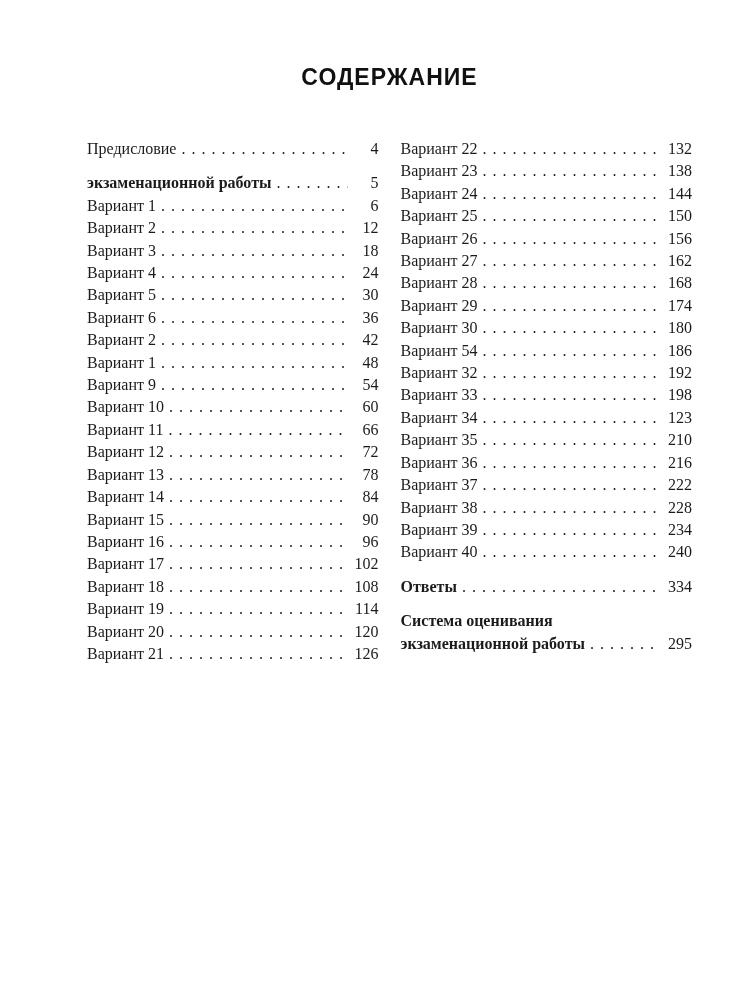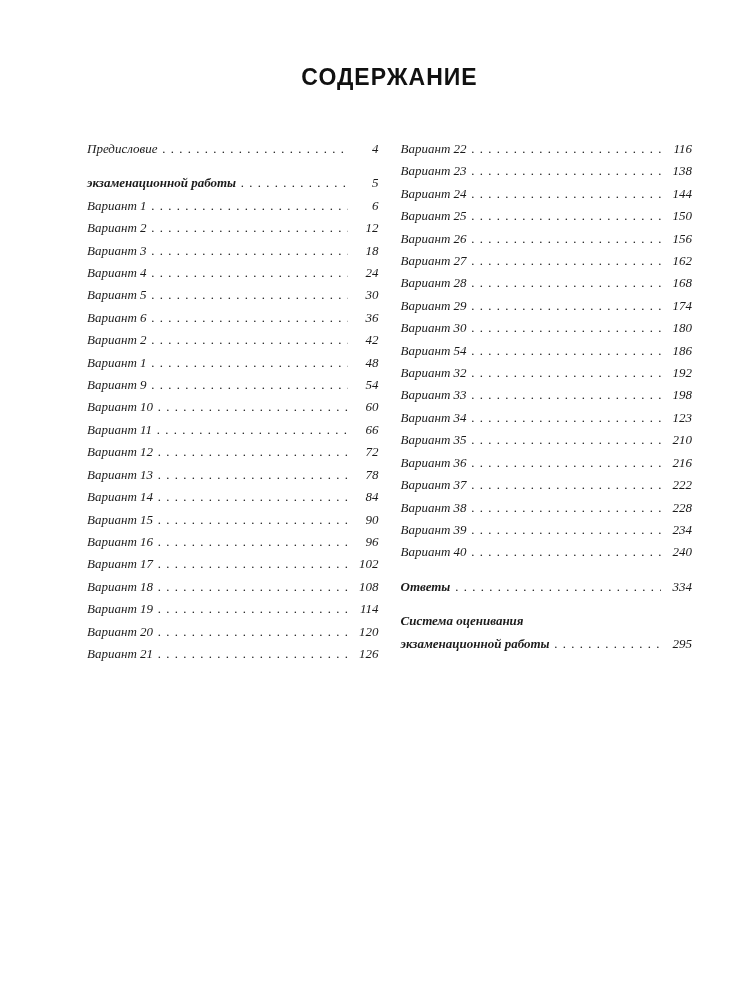--- a/index.html
+++ b/index.html
@@ -35,24 +35,23 @@
   .col {
     flex: 1 1 0;
     min-width: 0;
   }
   .entry { }
   .entry.spaced { margin-top: 12px; }
   .entry.bold .label { font-weight: bold; }
   .line {
     display: flex;
     align-items: center;
-    font-size: 13px;
+    font-size: 16px;
     line-height: 22.4px;
     white-space: nowrap;
-    font-style: italic;
   }
   .label {
     flex: 0 0 auto;
   }
   .dots {
     flex: 1 1 auto;
     overflow: hidden;
     white-space: nowrap;
     margin: 0 2px 0 5px;
     letter-spacing: 1px;
@@ -231,21 +230,21 @@
             <span class="dots">. . . . . . . . . . . . . . . . . . . . . . . . . . . . . . . . . . . . . . . . . . . . . . . . . . . . . . . . . . . . . . . . . . . . . . . . . . . . . . . . </span>
             <span class="pagenum">126</span>
           </div>
         </div>
       </div>
     <div class="col" id="col-right">
         <div class="entry">
           <div class="line">
             <span class="label">Вариант 22</span>
             <span class="dots">. . . . . . . . . . . . . . . . . . . . . . . . . . . . . . . . . . . . . . . . . . . . . . . . . . . . . . . . . . . . . . . . . . . . . . . . . . . . . . . . </span>
-            <span class="pagenum">116</span>
+            <span class="pagenum">132</span>
           </div>
         </div>
         <div class="entry">
           <div class="line">
             <span class="label">Вариант 23</span>
             <span class="dots">. . . . . . . . . . . . . . . . . . . . . . . . . . . . . . . . . . . . . . . . . . . . . . . . . . . . . . . . . . . . . . . . . . . . . . . . . . . . . . . . </span>
             <span class="pagenum">138</span>
           </div>
         </div>
         <div class="entry">

